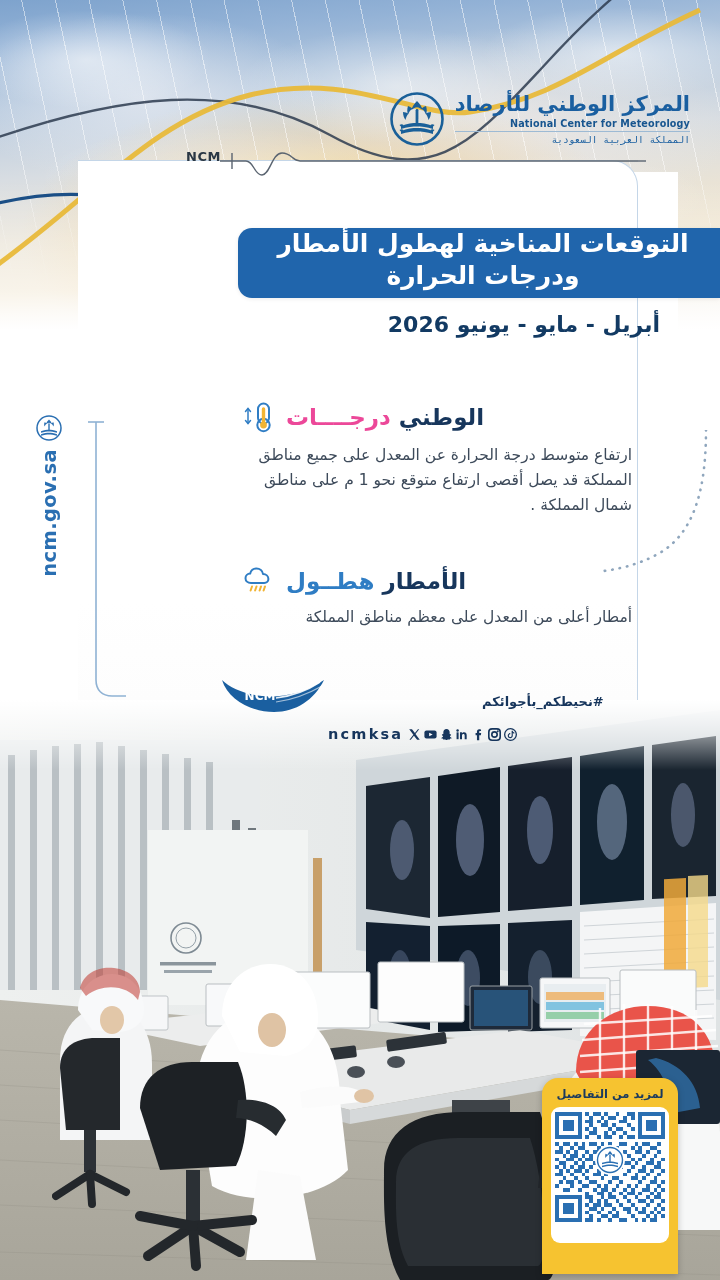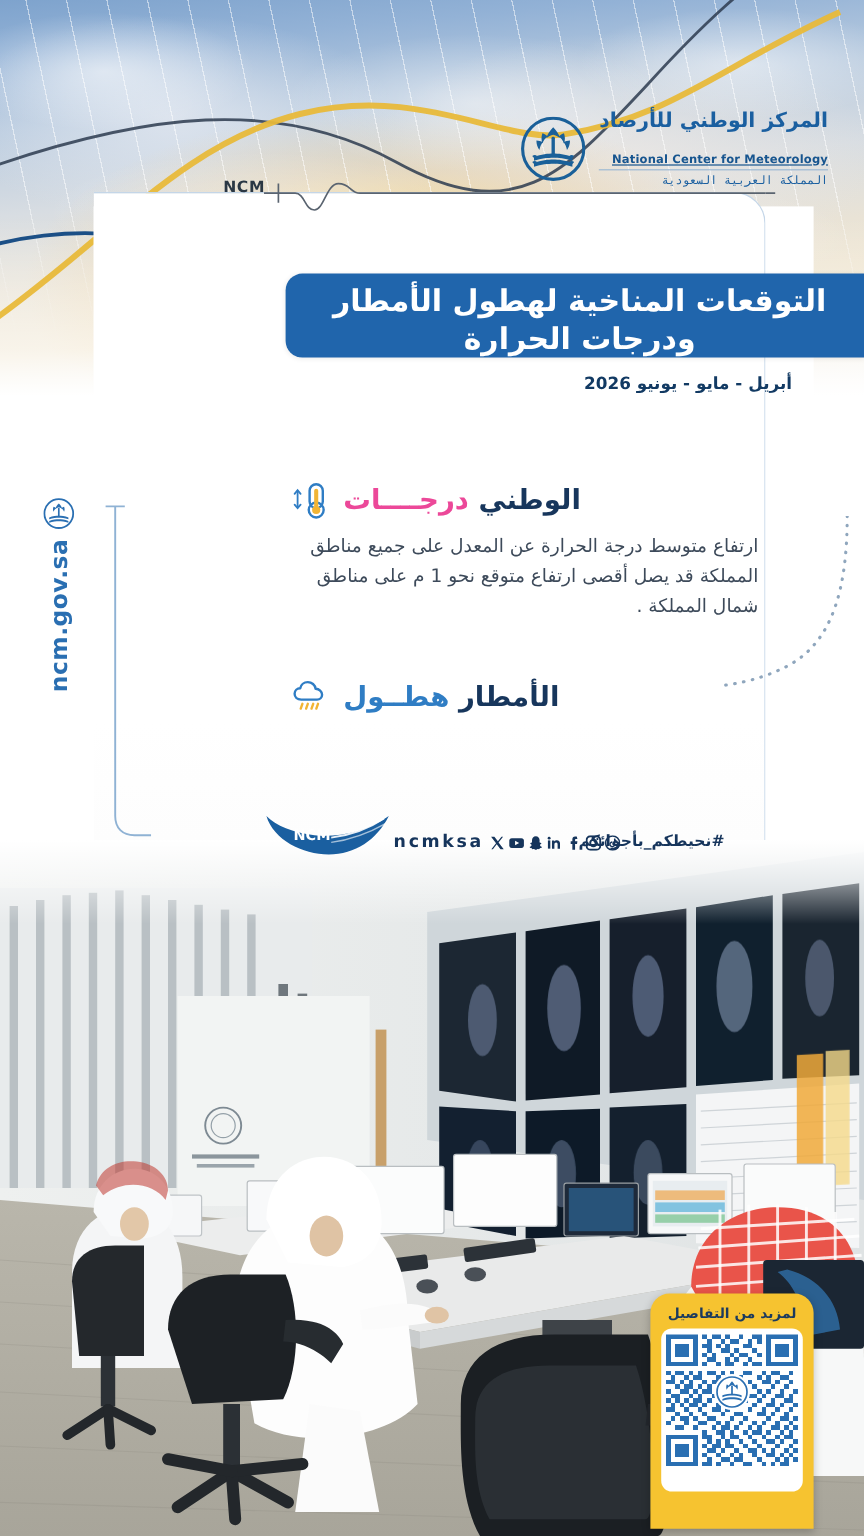--- a/index.html
+++ b/index.html
@@ -56,40 +56,40 @@
 
   .white-fill {
     position:absolute; left:78px; top:172px; width:600px; height:528px;
     background:#fff; z-index:2;
   }
   .white-fill2 { position:absolute; left:0; top:330px; width:720px; height:370px; background:#fff; z-index:1; }
 
   
   .logo { position:absolute; right:30px; top:92px; display:flex; align-items:center; gap:11px; z-index:6; }
   .logo-txt { text-align:right; line-height:1.15; }
-  .logo-ar { font-size:17px; font-weight:bold; color:#1a5fa0; letter-spacing:.2px; }
-  .logo-en { font-size:9.6px; font-weight:bold; color:#17558f; letter-spacing:.15px; margin-top:16px;text-decoration:underline; }
+  .logo-ar { font-size:21px; font-weight:bold; color:#1a5fa0; letter-spacing:.2px; }
+  .logo-en { font-size:9.6px; font-weight:bold; color:#17558f; letter-spacing:.15px; margin-top:1px; }
   .logo-rule { height:1px; background:#9dbad4; margin:2.5px 0 2.5px auto; width:100%; }
   .logo-ar2 { font-size:9.6px; color:#1a5fa0; letter-spacing:.1px;font-family:Liberation Mono, monospace; }
   .logo-emblem { width:54px; height:54px; flex:0 0 54px; }
 
   
   .banner {
     position:absolute; right:0; top:228px; width:482px; height:70px;
     background:#2065ac; border-top-left-radius:14px; border-bottom-left-radius:14px;
-    display:flex; align-items:flex-end; justify-content:center; z-index:7;
+    display:flex; align-items:flex-start; justify-content:center; z-index:7;
     box-shadow:0 1px 4px rgba(0,0,0,.08);
   }
   .banner-t {
     color:#fff; font-weight:bold; font-size:25px; line-height:1.26;
     text-align:center; padding:0 22px 0 30px; letter-spacing:-.2px;
   }
   .subtitle {
     position:absolute; right:60px; top:312px; z-index:7;
-    font-size:14px; font-weight:bold; color:#123a63; letter-spacing:-.2px;
+    font-size:22px; font-weight:bold; color:#123a63; letter-spacing:-.2px;
   }
 
   
   .sec { position:absolute; z-index:7; text-align:right; }
   .sec-head { display:flex; align-items:center; justify-content:flex-end; gap:10px; }
   .sec-title { font-size:23px; font-weight:bold; letter-spacing:-.3px; }
   .sec-title .accent { color:#ec4899; }
   .sec-title .dark { color:#17365c; }
   .sec-title .blue { color:#2f7dc4; }
   .sec-icon { width:34px; height:34px; flex:0 0 34px; }
@@ -108,21 +108,21 @@
   .vurl-txt {
     margin-top:8px; writing-mode:vertical-rl; transform:rotate(180deg);
     font-size:19.5px; font-weight:bold; color:#2a6fb2; letter-spacing:.4px;
     direction:ltr;
   }
   .vline { position:absolute; left:86px; top:418px; z-index:6; }
 
   
   .footer { position:absolute; left:0; top:680px; width:720px; height:42px; z-index:9; }
   .ncm-wave { position:absolute; left:218px; top:-6px; width:110px; height:46px; }
-  .social { position:absolute; left:328px; top:694px; z-index:10; display:flex; align-items:center; gap:3px; direction:ltr; }
+  .social { position:absolute; left:328px; top:726px; z-index:10; display:flex; align-items:center; gap:3px; direction:ltr; }
   .handle { font-size:14.5px; font-weight:bold; color:#16355c; letter-spacing:2.2px; margin-right:2px; }
   .sicon { width:13px; height:13px; flex:0 0 13px; }
   .hashtag { position:absolute; left:482px; top:694px; z-index:10; font-size:13px; font-weight:bold; color:#16355c; direction:rtl; }
 
   
   .qr-panel {
     position:absolute; left:507px; top:1078px; width:136px; height:196px;
     background:#f6c330; border-top-left-radius:16px; border-top-right-radius:16px;
     z-index:12; box-shadow:0 2px 7px rgba(0,0,0,.22);margin-left:35px;
   }
@@ -417,20 +417,21 @@
       <svg class="sec-icon" viewBox="0 0 34 34">
         <path d="M9 19 C5.5 19 3.5 16.8 3.5 14.2 C3.5 11.6 5.6 9.6 8.2 9.6 C8.7 6.6 11.3 4.4 14.5 4.4 C17.8 4.4 20.6 6.8 21 10 C24 10.1 26.4 12.3 26.4 15 C26.4 17.3 24.6 19 22.2 19 Z" fill="none" stroke="#2f7dc4" stroke-width="2" stroke-linejoin="round"></path>
         <g stroke="#f1b434" stroke-width="2" stroke-linecap="round">
           <path d="M10 22.5 L8.6 26.5"></path>
             <path d="M14.5 22.5 L13.1 26.5"></path>
           <path d="M19 22.5 L17.6 26.5"></path>
             <path d="M23 22.5 L21.6 26.5"></path>
         </g>
       </svg>
     </div>
+    <div class="sec-body">أمطار أعلى من المعدل على معظم مناطق المملكة</div>
   </div>
 
   <svg class="vline" viewBox="0 0 40 290" width="40" height="290">
     <path d="M2 4 L18 4" stroke="#8fb2d4" stroke-width="1.6"></path>
     <path d="M10 4 L10 262 C10 272, 16 278, 26 278 L40 278" stroke="#8fb2d4" stroke-width="1.6" fill="none"></path>
   </svg>
   <div class="vurl">
     <svg class="vurl-emblem" viewBox="0 0 26 26">
       <circle cx="13" cy="13" r="12" fill="none" stroke="#2a6fb2" stroke-width="1.5"></circle>
       <g fill="#2a6fb2">

